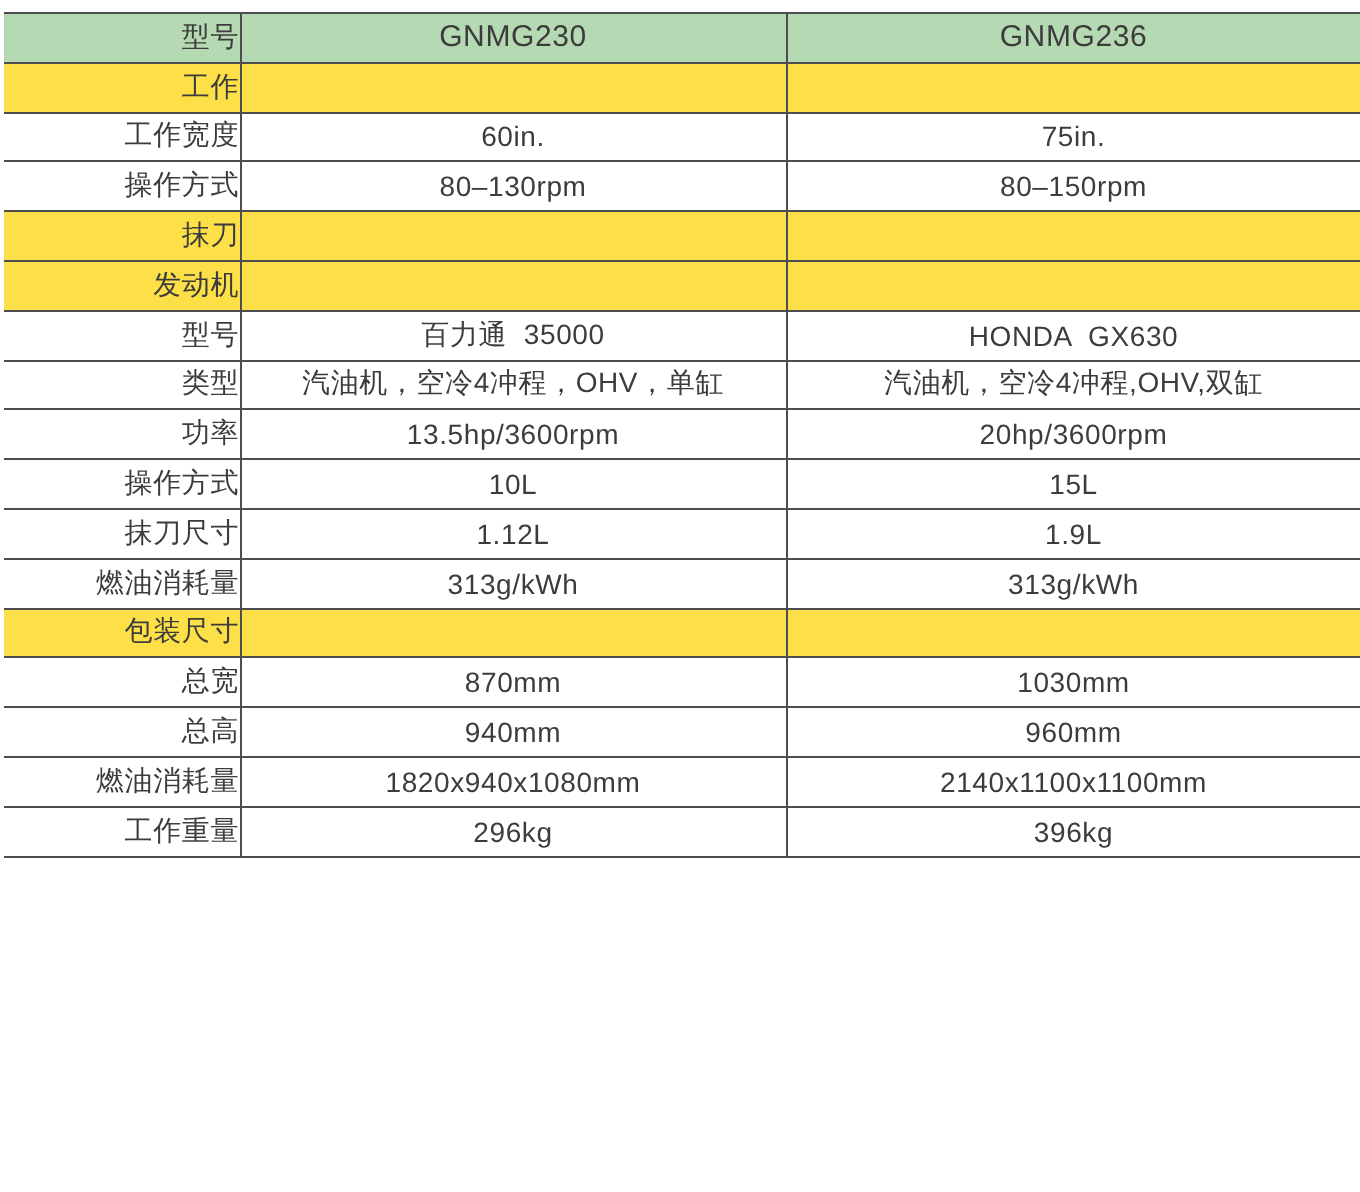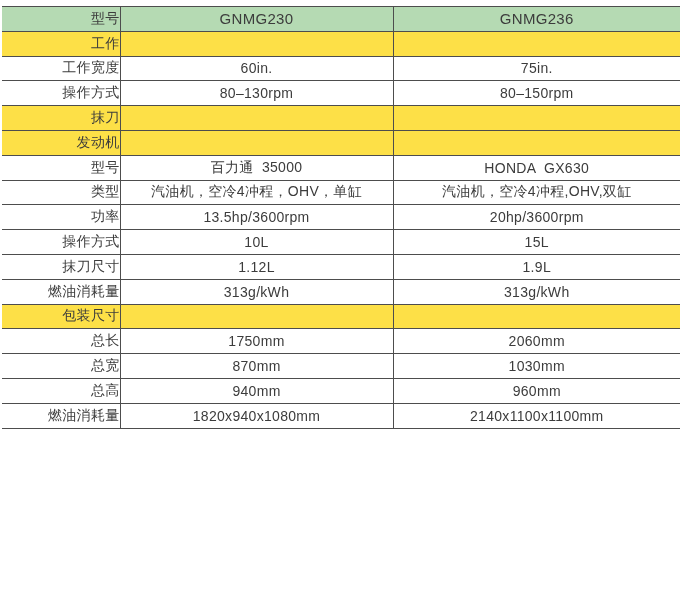--- a/index.html
+++ b/index.html
@@ -108,34 +108,34 @@
           <td class="label c1">燃油消耗量</td>
           <td class="val c2">313g/kWh</td>
           <td class="val c3">313g/kWh</td>
         </tr>
         <tr class="section-row">
           <td class="label c1">包装尺寸</td>
           <td class="c2"></td>
           <td class="c3"></td>
         </tr>
         <tr>
-          <td class="label c1">总长</td>
-          <td class="val c2">1750mm</td>
-          <td class="val c3">2060mm</td>
-        </tr>
-        <tr>
           <td class="label c1">总宽</td>
           <td class="val c2">870mm</td>
           <td class="val c3">1030mm</td>
         </tr>
         <tr>
           <td class="label c1">总高</td>
           <td class="val c2">940mm</td>
           <td class="val c3">960mm</td>
         </tr>
         <tr>
           <td class="label c1">燃油消耗量</td>
           <td class="val c2">1820x940x1080mm</td>
           <td class="val c3">2140x1100x1100mm</td>
         </tr>
+        <tr>
+          <td class="label c1">工作重量</td>
+          <td class="val c2">296kg</td>
+          <td class="val c3">396kg</td>
+        </tr>
       </tbody>
   </table>
 </div>
 
 </body></html>

